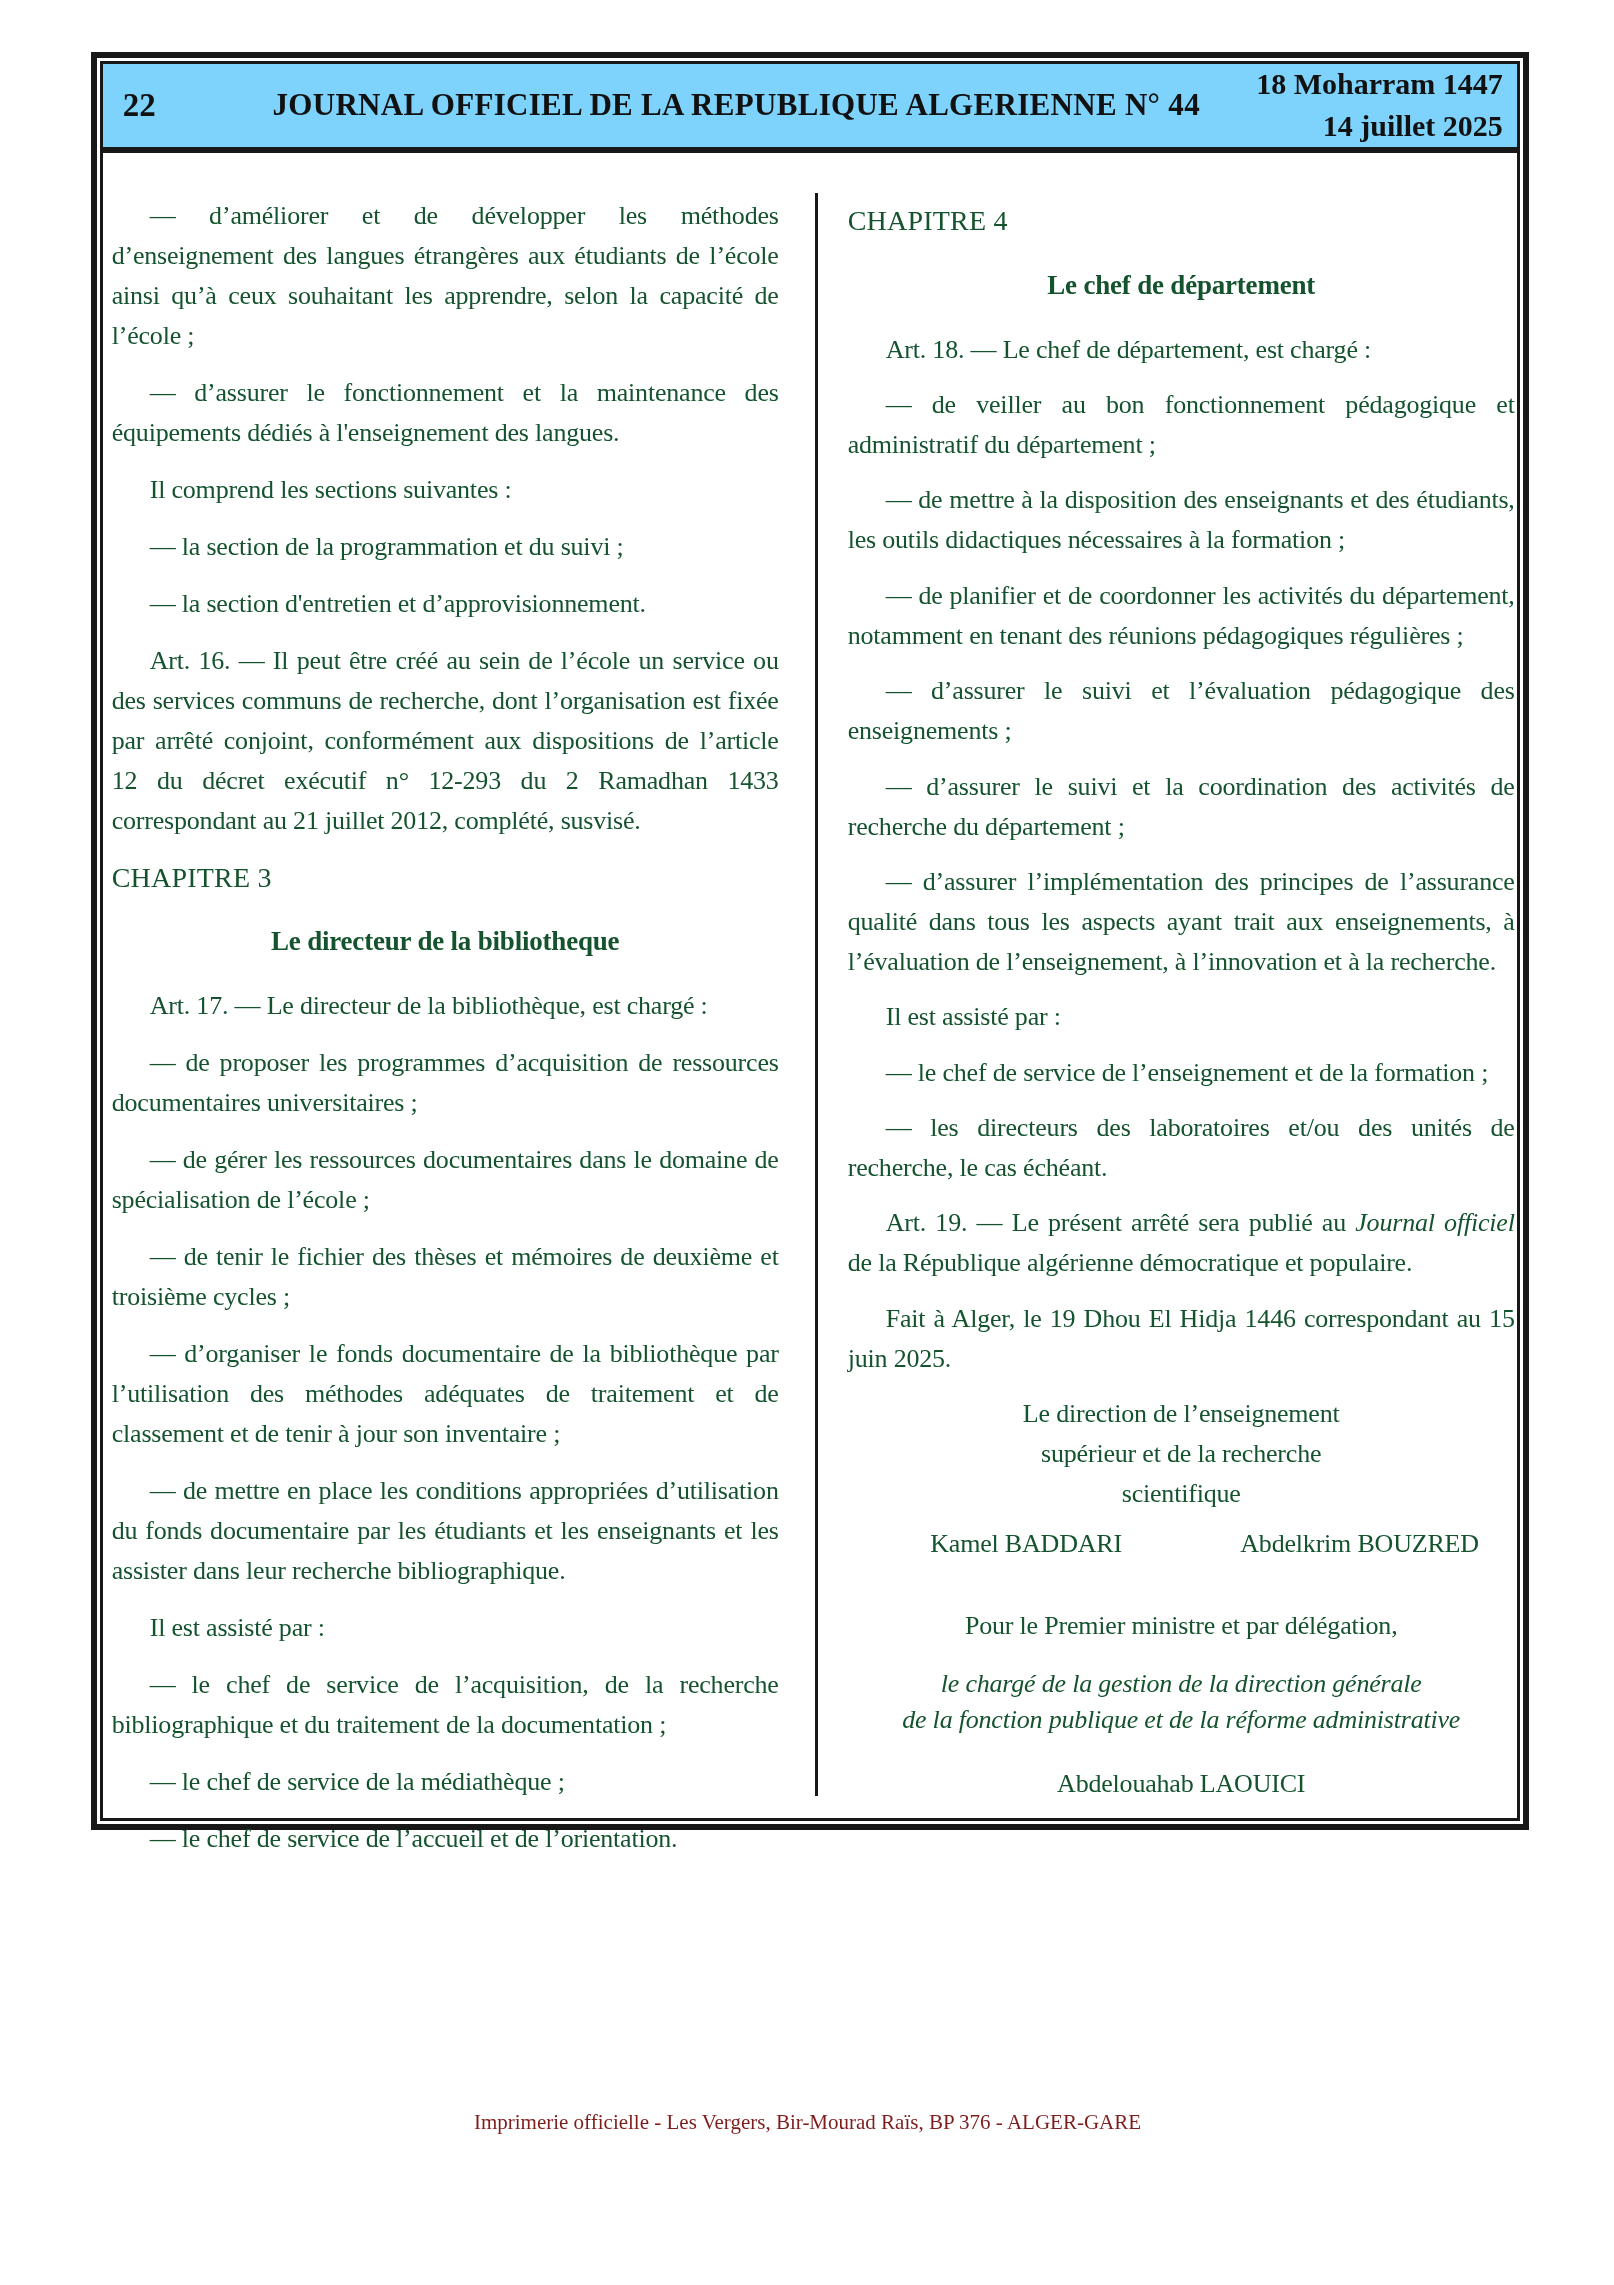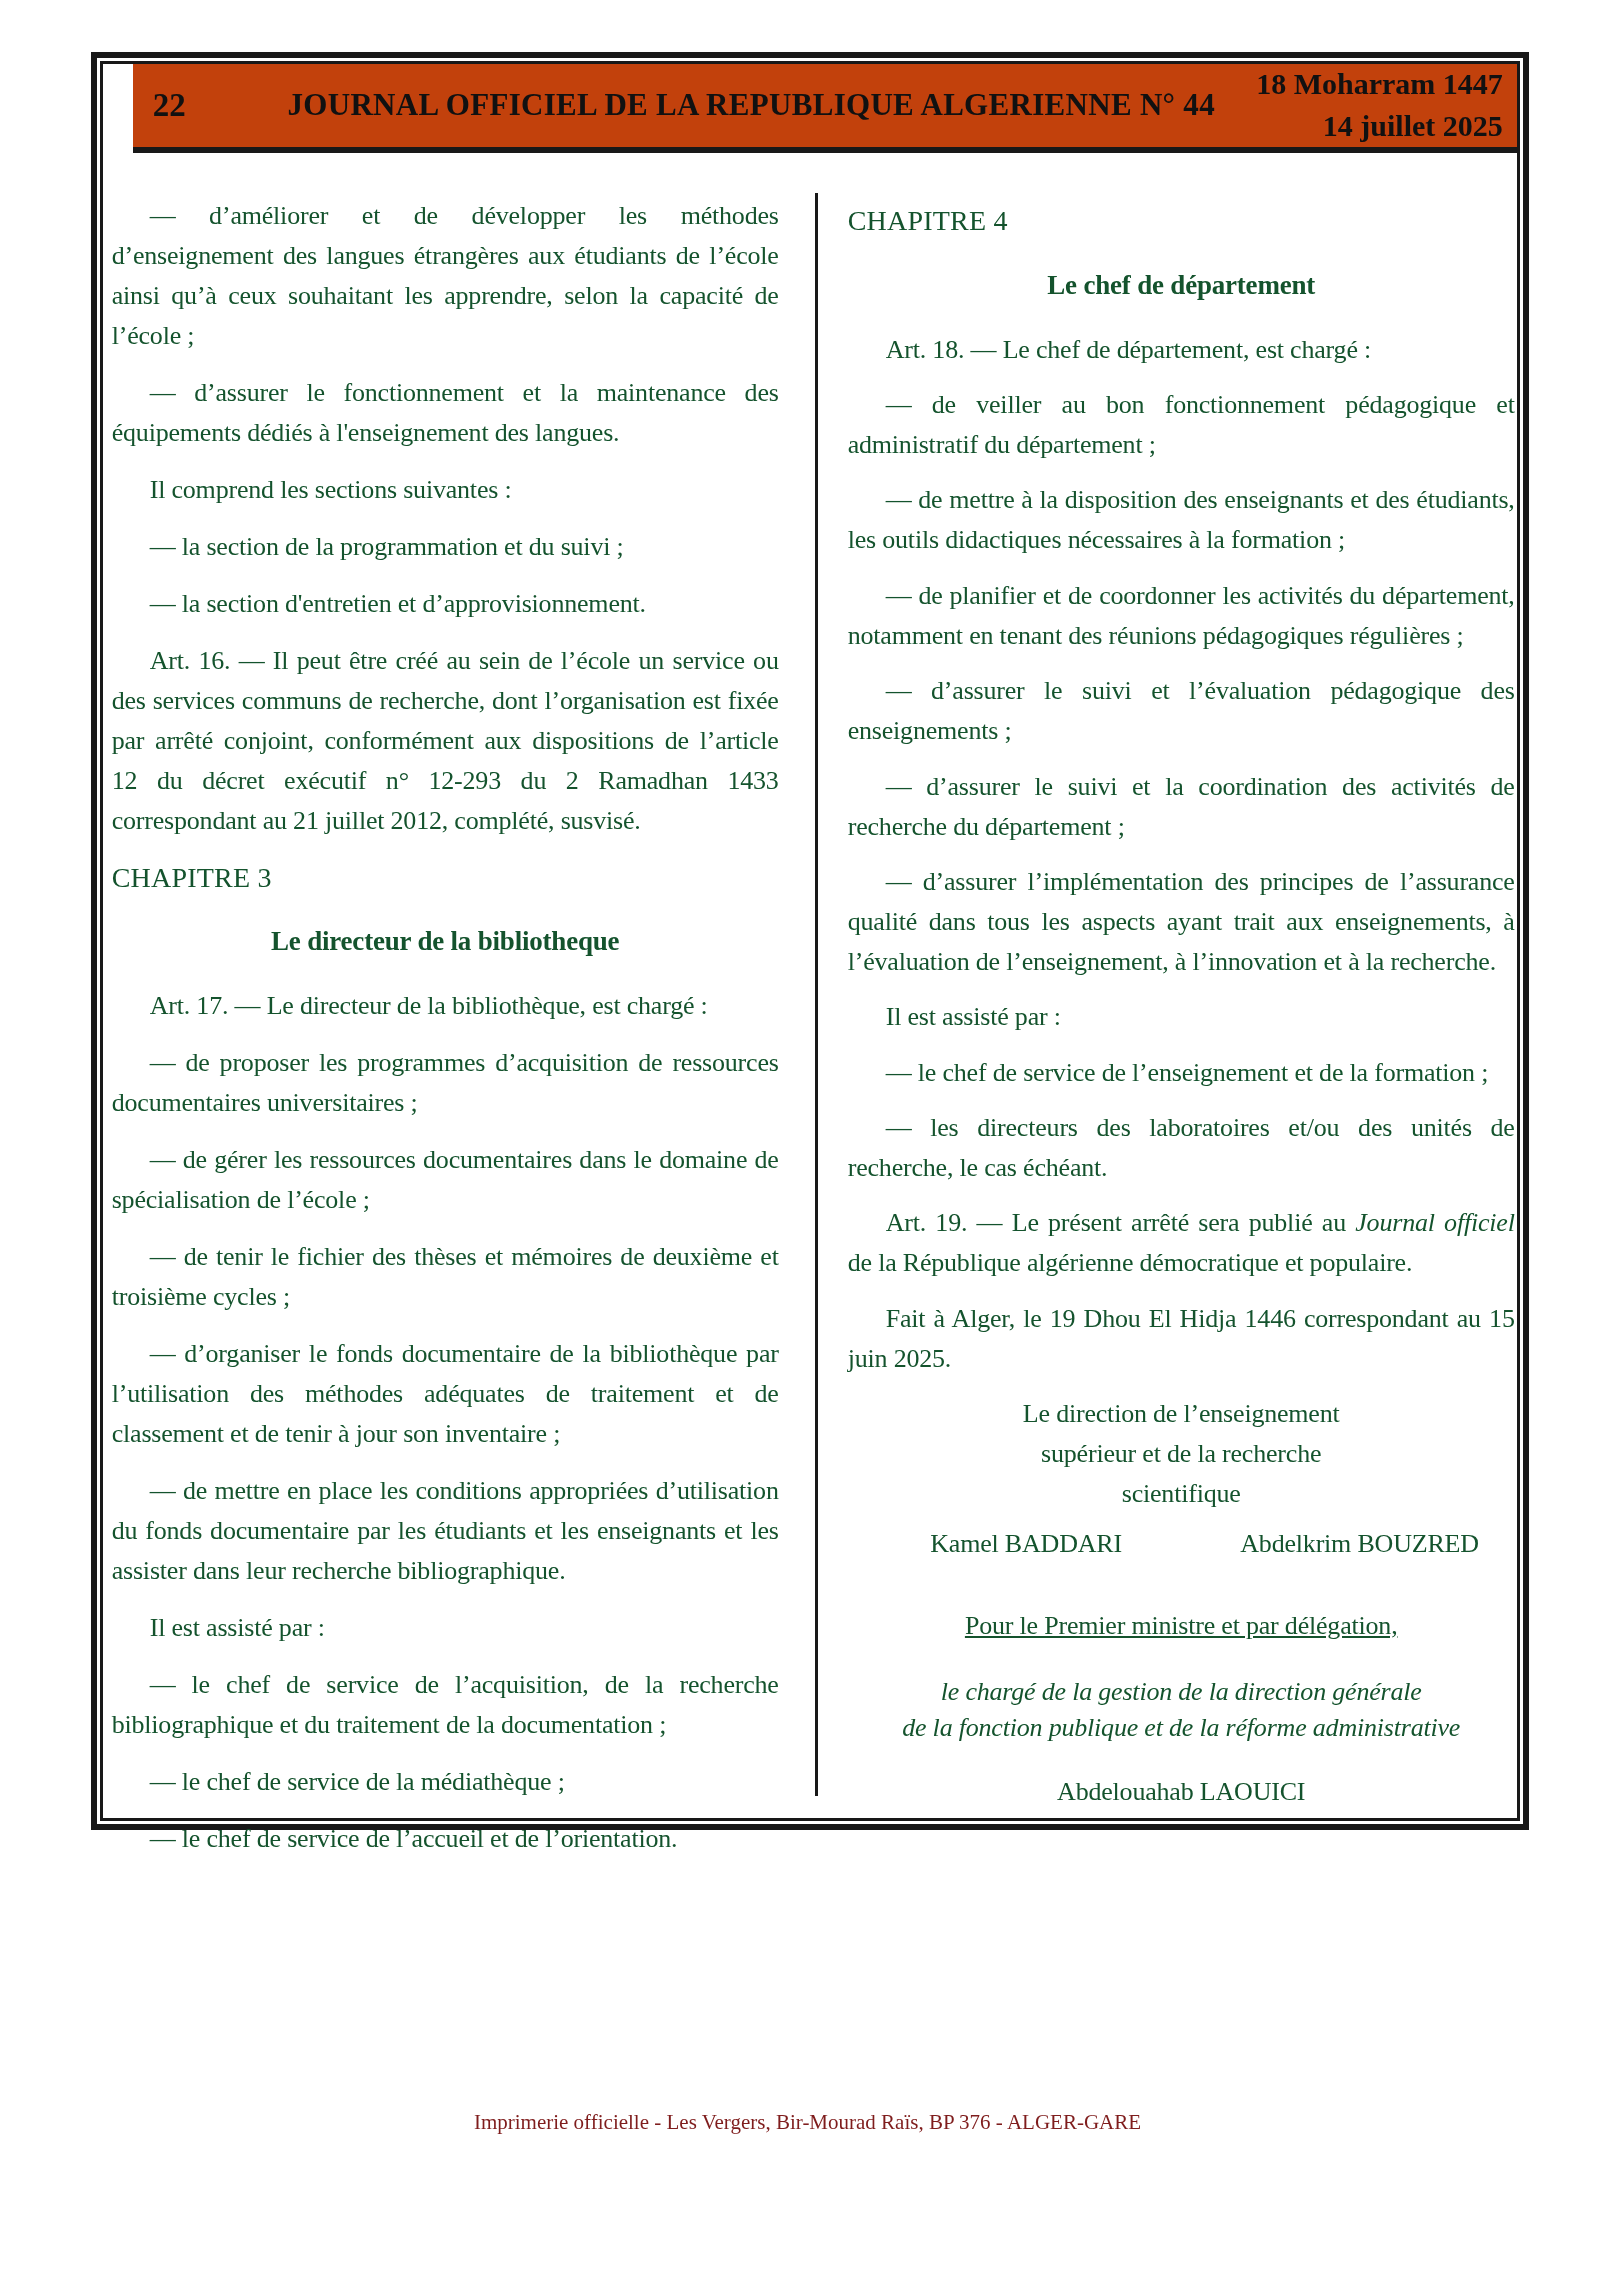--- a/index.html
+++ b/index.html
@@ -21,23 +21,23 @@
     box-sizing:border-box;
   }
   .frame-inner {
     position:absolute; inset:2.7px;
     border:3.6px solid #181818;
   }
 
   
   .band {
     height:83px;
-    background:#c2410c;
+    background:#7dd3fc;
     border-bottom:6.3px solid #181818;
-    display:flex; align-items:center;margin-left:30px;
+    display:flex; align-items:center;
   }
   .pageno { width:118px; padding-left:20px; font-size:33px; font-weight:bold; }
   .jtitle { flex:1; text-align:center; font-size:31px; font-weight:bold; letter-spacing:0.3px; }
   .dates  { width:271px; padding-right:14.5px; text-align:right; font-size:30px; font-weight:bold; line-height:42px; }
 
   
   .divider { position:absolute; left:712px; top:129px; width:3.6px; height:1603px; background:#181818; }
   .col {
     position:absolute; top:132px; width:667px;
     font-size:26px; line-height:40px; letter-spacing:-0.2px;
@@ -57,21 +57,21 @@
     font-weight:bold; font-size:27px;
   }
   .it { font-style:italic; }
 
   
   .sig-row { display:flex; text-align:center; margin-top:7.2px; }
   .sig-left  { flex:1.15; }
   .sig-right { flex:1; }
   .sig-row.names { margin-top:10px; font-size:26px; }
   .delegation { text-align:center; margin-top:42px; }
-  .dele-intro { margin-bottom:28px;text-decoration:underline; }
+  .dele-intro { margin-bottom:20px; }
   .dele-role  { font-style:italic; line-height:36px; }
   .dele-name  { margin-top:26px;text-align:center; }
 
   .footer {
     position:absolute; left:0; top:2110px; width:100%;
     text-align:center; font-size:21px; color:#7f1d1d;
   }
 </style>
 </head>
 <body>

